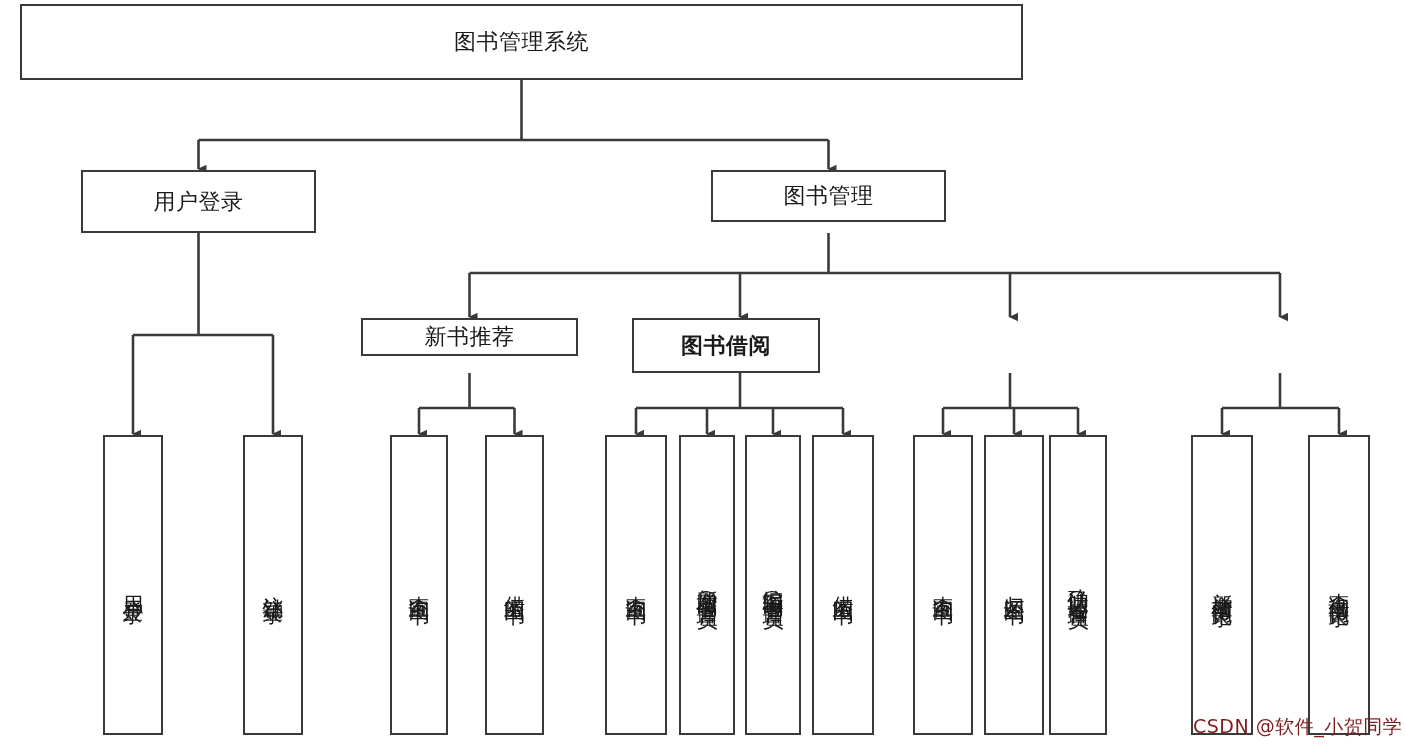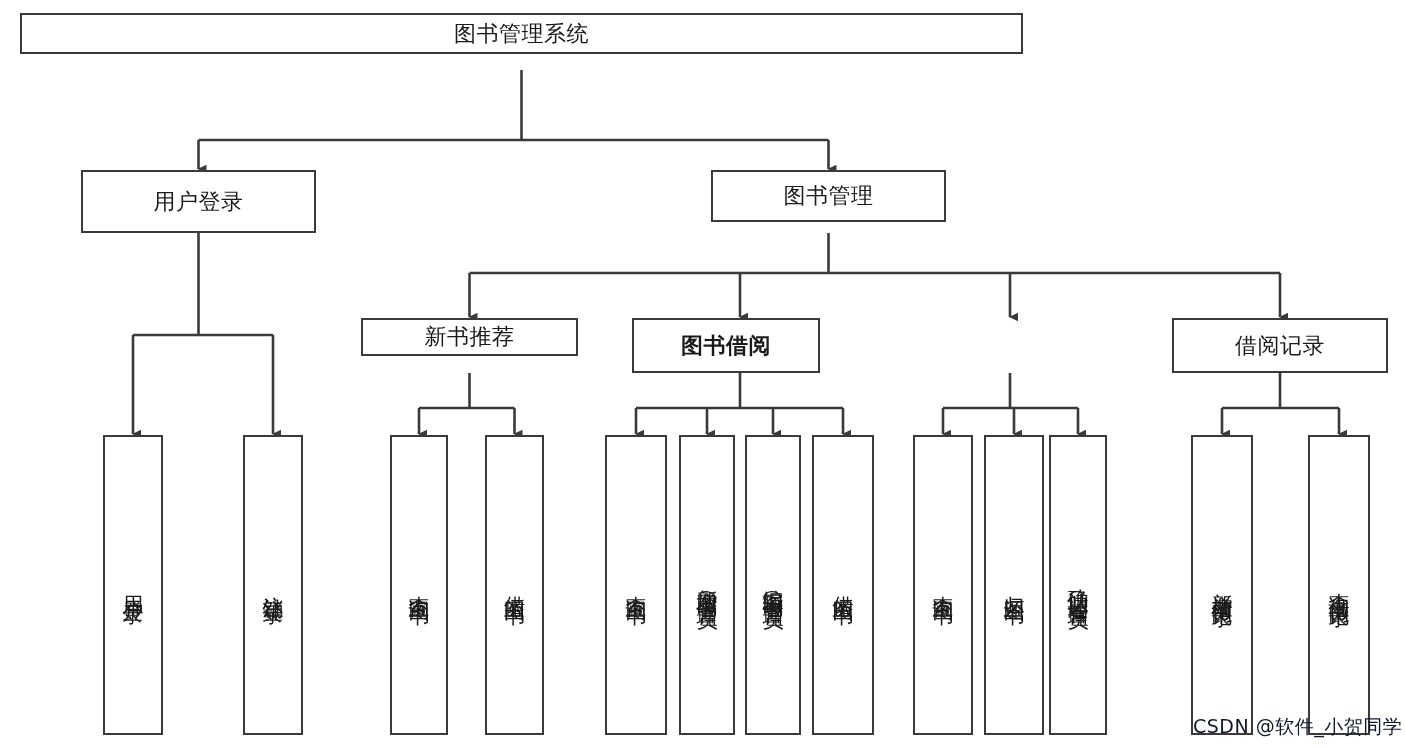--- a/index.html
+++ b/index.html
@@ -56,21 +56,21 @@
     writing-mode: vertical-rl;
     text-orientation: upright;
     font-size: 21px;
     letter-spacing: 3px;
     line-height: 1.05;
     white-space: nowrap;
   }
   .node.root .label { font-size: 22px; }
   .watermark {
     position: absolute;
-    color: #0f172a;
+    color: #7f1d1d;
     font-size: 19px;
     white-space: nowrap;
     letter-spacing: 0.5px;
   }
 </style>
 </head>
 <body>
 
 <div id="diagram-root">
 
@@ -110,44 +110,41 @@
         <line x1="943" y1="408" x2="943" y2="434" marker-end="url(#arrowhead)"></line>
         <line x1="1014" y1="408" x2="1014" y2="434" marker-end="url(#arrowhead)"></line>
         <line x1="1078" y1="408" x2="1078" y2="434" marker-end="url(#arrowhead)"></line>
         <line x1="1280" y1="373" x2="1280" y2="408"></line>
         <line x1="1222" y1="408" x2="1339" y2="408"></line>
         <line x1="1222" y1="408" x2="1222" y2="434" marker-end="url(#arrowhead)"></line>
         <line x1="1339" y1="408" x2="1339" y2="434" marker-end="url(#arrowhead)"></line>
       </g>
   </svg>
 
-  <div class="node root horiz" style="left:20px;top:13px;width:1003px;height:41px;">
+  <div class="node root horiz" style="left:20px;top:4px;width:1003px;height:76px;">
     <span class="label">图书管理系统</span>
   </div>
 
   <div class="node horiz" style="left:81px;top:170px;width:235px;height:63px;">
     <span class="label">用户登录</span>
   </div>
 
   <div class="node horiz" style="left:711px;top:170px;width:235px;height:52px;">
     <span class="label">图书管理</span>
   </div>
 
   <div class="node horiz" style="left:361px;top:318px;width:217px;height:38px;">
     <span class="label">新书推荐</span>
   </div>
 
   <div class="node horiz" style="left:632px;top:318px;width:188px;height:55px;font-weight:bold;">
     <span class="label">图书借阅</span>
   </div>
 
 
-  <div class="node horiz" style="left:1172px;top:318px;width:216px;height:55px;">
-    <span class="label">借阅记录</span>
-  </div>
 
   <div class="node vert" style="left:103px;top:435px;width:60px;height:300px;">
     <span class="label">用户登录</span>
   </div>
 
   <div class="node vert" style="left:243px;top:435px;width:60px;height:300px;">
     <span class="label">注销登录</span>
   </div>
 
   <div class="node vert" style="left:390px;top:435px;width:58px;height:300px;">

